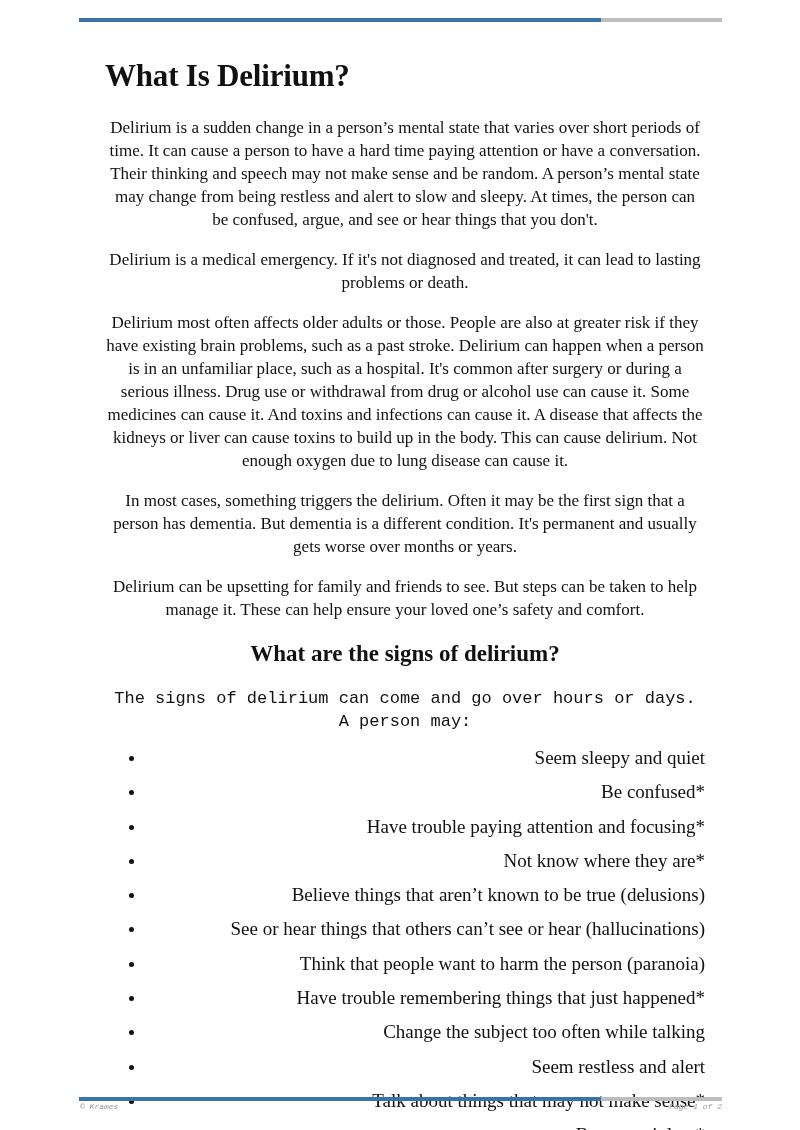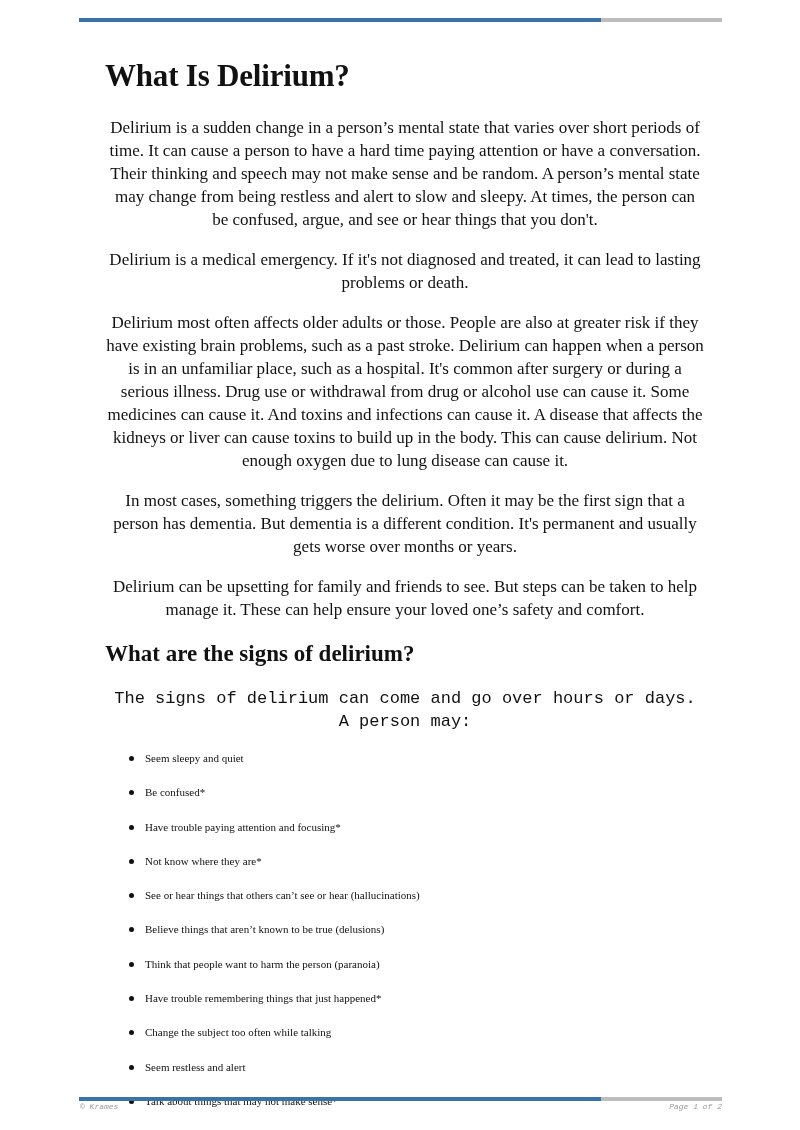--- a/index.html
+++ b/index.html
@@ -47,33 +47,34 @@
       line-height: 30px;
     }
     p {
       font-size: 17px;
       line-height: 23px;
       margin: 0 0 17px 0;
       text-align: center;
     }
     p.intro { margin-bottom: 17px; }
     .h-risk { margin-top: 18px; }
-    .h-signs { margin-top: 18px; margin-bottom: 18px; }
+    .h-signs { margin-top: 18px; margin-bottom: 18px; text-align: center; }
     p.lead { margin-bottom: 16px; font-family: Liberation Mono, monospace; }
     ul {
       list-style: none;
       margin: 0;
       padding: 0 0 0 24px;
     }
     ul li {
-      font-size: 11px;
+      font-size: 19px;
       line-height: 18px;
       margin: 0 0 16.3px 0;
       position: relative;
       padding-left: 16px;
+      text-align: right;
     }
     ul li .bullet {
       position: absolute;
       left: 0;
       top: 7px;
       width: 5px;
       height: 5px;
       border-radius: 50%;
       background: #111111;
     }
@@ -109,22 +110,22 @@
   <p>Delirium can be upsetting for family and friends to see. But steps can be taken to help manage it. These can help ensure your loved one’s safety and comfort.</p>
 
   <h2 class="h-signs">What are the signs of delirium?</h2>
   <p class="lead">The signs of delirium can come and go over hours or days. A person may:</p>
 
   <ul>
     <li><span class="bullet"></span><span>Seem sleepy and quiet</span></li>
     <li><span class="bullet"></span><span>Be confused*</span></li>
     <li><span class="bullet"></span><span>Have trouble paying attention and focusing*</span></li>
     <li><span class="bullet"></span><span>Not know where they are*</span></li>
+    <li><span class="bullet"></span><span>Believe things that aren’t known to be true (delusions)</span></li>
     <li><span class="bullet"></span><span>See or hear things that others can’t see or hear (hallucinations)</span></li>
-    <li><span class="bullet"></span><span>Believe things that aren’t known to be true (delusions)</span></li>
     <li><span class="bullet"></span><span>Think that people want to harm the person (paranoia)</span></li>
     <li><span class="bullet"></span><span>Have trouble remembering things that just happened*</span></li>
     <li><span class="bullet"></span><span>Change the subject too often while talking</span></li>
     <li><span class="bullet"></span><span>Seem restless and alert</span></li>
     <li><span class="bullet"></span><span>Talk about things that may not make sense*</span></li>
     <li><span class="bullet"></span><span>Become violent*</span></li>
   </ul>
 </div>
 
 <div class="rule bottom">

